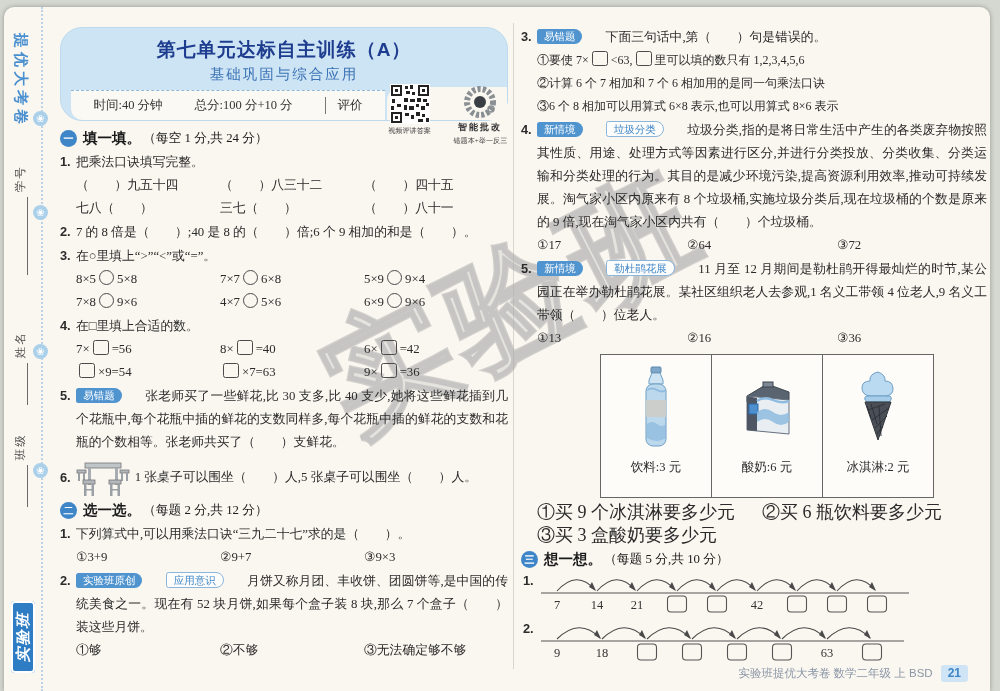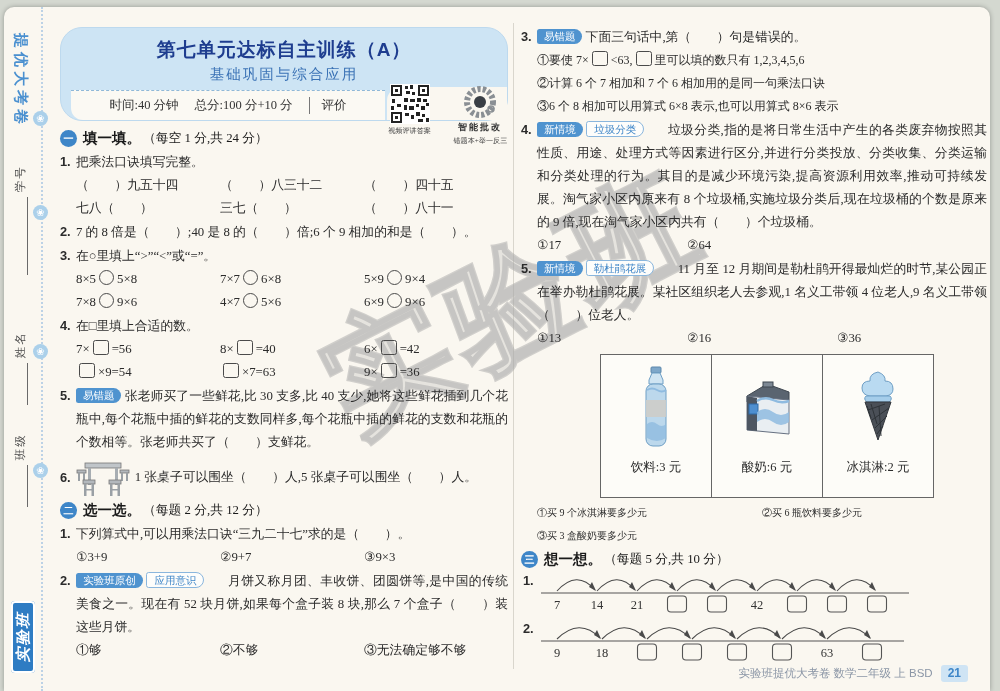--- a/index.html
+++ b/index.html
@@ -31,40 +31,40 @@
   .col-left{position:absolute;left:56px;top:20px;width:448px;z-index:2;}
   .col-right{position:absolute;left:517px;top:18px;width:466px;z-index:2;}
   
   .header-box{position:relative;height:92px;background:#cde4f4;border-radius:22px;margin-bottom:8px;
        border:1px solid #bdd9ee;}
   .hb-title{text-align:center;padding-top:9px;font-size:19px;font-weight:bold;color:#1e3d8f;
        font-family:"Liberation Sans",sans-serif;letter-spacing:1px;}
   .hb-subtitle{text-align:center;font-size:14.5px;color:#3a72b5;margin-top:2px;letter-spacing:2px;}
   .hb-meta{position:absolute;left:10px;right:122px;bottom:0;height:29px;background:#fbf9f3;
        border-top:1px dashed #8fb8d8;border-radius:0 0 0 12px;display:flex;align-items:center;
-       justify-content:center;gap:16px;font-size:12.5px;color:#333;}
+       justify-content:center;gap:32px;font-size:12.5px;color:#333;}
   .hb-eval{border-left:1px solid #777;padding-left:12px;}
   .hb-notch{position:absolute;right:0;bottom:0;width:120px;height:33px;background:#faf7f0;
        border-top-left-radius:14px;}
   .qr-block{position:absolute;right:2px;top:56px;width:118px;display:flex;gap:20px;z-index:3;}
   .qr-item{display:flex;flex-direction:column;align-items:center;width:56px;}
   .qr-cap{font-size:7.5px;color:#444;margin-top:2px;white-space:nowrap;transform:scale(.95);}
   .smart-title{font-size:9px;color:#333;letter-spacing:2px;margin-top:1px;font-weight:bold;}
   
   .sec-head{display:flex;align-items:center;gap:6px;font-weight:bold;font-size:14.5px;
        color:#1a1a1a;margin:3px 0 2px;}
   .sec-num{width:17px;height:17px;border-radius:50%;background:#3e86c8;color:#fff;font-size:10px;
        line-height:17px;text-align:center;flex:0 0 17px;font-family:"Liberation Sans",sans-serif;}
   .q{font-size:12.8px;line-height:23px;text-align:justify;padding-left:16px;text-indent:-16px;}
   .q .q-no{font-weight:bold;font-family:"Liberation Sans",sans-serif;margin-right:2px;}
   .grid3{display:grid;grid-template-columns:1fr 1fr 1fr;padding-left:16px;font-size:12.8px;line-height:23px;}
-  .grid2{display:grid;grid-template-columns:225px 1fr;padding-left:16px;font-size:10px;line-height:23px;}
+  .grid2{display:grid;grid-template-columns:225px 1fr;padding-left:16px;font-size:18px;line-height:23px;}
   .stline{font-size:12px;line-height:23px;padding-left:16px;}
   .badge-solid{display:inline-block;background:#4f93cf;color:#fff;font-size:10.5px;line-height:15px;
-       padding:0 7px;border-radius:3px 9px 9px 3px;margin-right:0;text-indent:0;
+       padding:0 7px;border-radius:3px 9px 9px 3px;margin-right:20px;text-indent:0;
        font-family:"Liberation Sans",sans-serif;vertical-align:1px;}
   .badge-outline{display:inline-block;border:1px solid #8ab6dd;color:#3f86c8;font-size:10.5px;
        line-height:14px;padding:0 7px;border-radius:3px 9px 9px 3px;margin-right:20px;text-indent:0;
        font-family:"Liberation Sans",sans-serif;vertical-align:1px;background:#fdfdfb;}
   .sq{display:inline-block;width:14px;height:13px;border:1.2px solid #4a4a4a;border-radius:2.5px;
        vertical-align:-2px;margin:0 3px;}
   .cmp{display:inline-block;width:13px;height:13px;border:1.2px solid #4a4a4a;border-radius:50%;
        vertical-align:-2px;margin:0 3px;}
   .q6row{display:flex;align-items:center;gap:4px;margin:2px 0;}
   .q6row .q{flex:1;}
@@ -299,20 +299,21 @@
 
     <div class="q">
       <span class="q-no">4.</span>
       <span class="badge-solid">新情境</span>
       <span class="badge-outline">垃圾分类</span>
       <span>垃圾分类,指的是将日常生活中产生的各类废弃物按照其性质、用途、处理方式等因素进行区分,并进行分类投放、分类收集、分类运输和分类处理的行为。其目的是减少环境污染,提高资源利用效率,推动可持续发展。淘气家小区内原来有 8 个垃圾桶,实施垃圾分类后,现在垃圾桶的个数是原来的 9 倍,现在淘气家小区内共有（　　）个垃圾桶。</span>
     </div>
     <div class="grid3" id="s2q4-opts">
         <span>①17</span>
         <span>②64</span>
+        <span>③72</span>
       </div>
 
     <div class="q">
       <span class="q-no">5.</span>
       <span class="badge-solid">新情境</span>
       <span class="badge-outline">勒杜鹃花展</span>
       <span>11 月至 12 月期间是勒杜鹃开得最灿烂的时节,某公园正在举办勒杜鹃花展。某社区组织老人去参观,1 名义工带领 4 位老人,9 名义工带领（　　）位老人。</span>
     </div>
     <div class="grid3" id="s2q5-opts">
         <span>①13</span>

